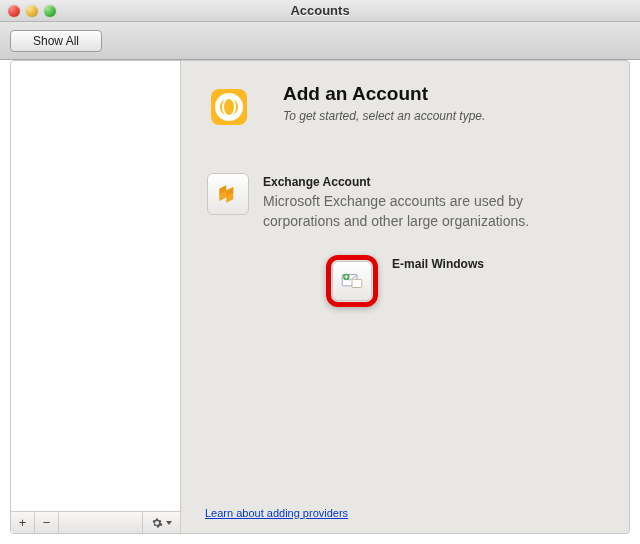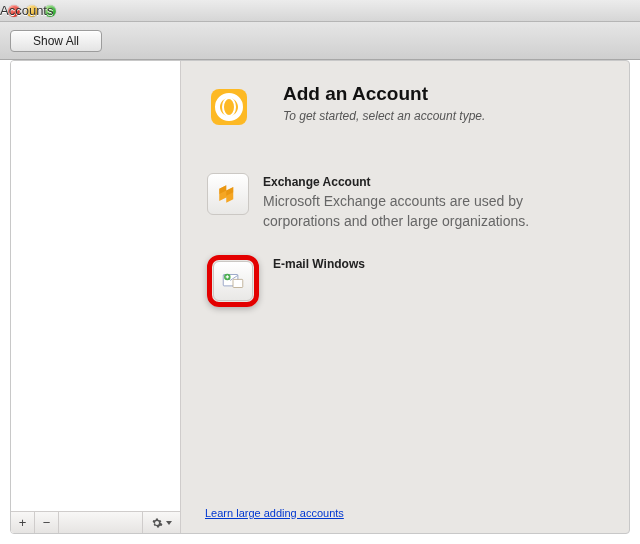--- a/index.html
+++ b/index.html
@@ -35,24 +35,26 @@
   .tl {
     width: 12px; height: 12px; border-radius: 50%;
     box-shadow: inset 0 1px 1px rgba(255,255,255,0.5), 0 0 1px rgba(0,0,0,0.4);
   }
   .tl.red { background: radial-gradient(circle at 30% 30%, #ff8a80, #e33e32 60%, #a82920); }
   .tl.yellow { background: radial-gradient(circle at 30% 30%, #ffe08a, #e6b12e 60%, #a87d20); }
   .tl.green { background: radial-gradient(circle at 30% 30%, #a8e28a, #3fb53f 60%, #2a7d2a); }
   .title {
     position: absolute;
     left: 0; right: 0;
+    text-align: center;
     font-size: 13px;
     color: #333;
     text-shadow: 0 1px 0 #fff;
     pointer-events: none;
+    font-weight: bold;
   }
   .toolbar {
     height: 38px;
     background: linear-gradient(#e6e6e6, #cfcfcf);
     border-bottom: 1px solid #a7a7a7;
     display: flex;
     align-items: center;
     padding: 0 10px;
   }
   .btn {
@@ -156,20 +158,21 @@
     font-style: italic;
   }
 
   .opt {
     display: flex;
     gap: 14px;
     align-items: flex-start;
     margin-bottom: 20px;
     padding: 2px;
     cursor: default;
+    justify-content: center;
   }
   .opt .opt-icon {
     width: 42px; height: 42px;
     background: linear-gradient(#fff, #e9e8e6);
     border: 1px solid #cbc8c4;
     border-radius: 6px;
     flex-shrink: 0;
     display: flex;
     align-items: center;
     justify-content: center;
@@ -287,17 +290,17 @@
               <circle cx="9" cy="11" r="4" fill="#4caf50"></circle>
               <path d="M9 9v4M7 11h4" stroke="#fff" stroke-width="1.4"></path>
             </svg>
           </div>
         </div>
         <div class="opt-body">
           <h3>E-mail Windows</h3>
         </div>
       </div>
 
-      <a class="learn-link">Learn large adding accounts</a>
+      <a class="learn-link">Learn about adding providers</a>
     </div>
 
   </div>
 </div>
 
 </body></html>

